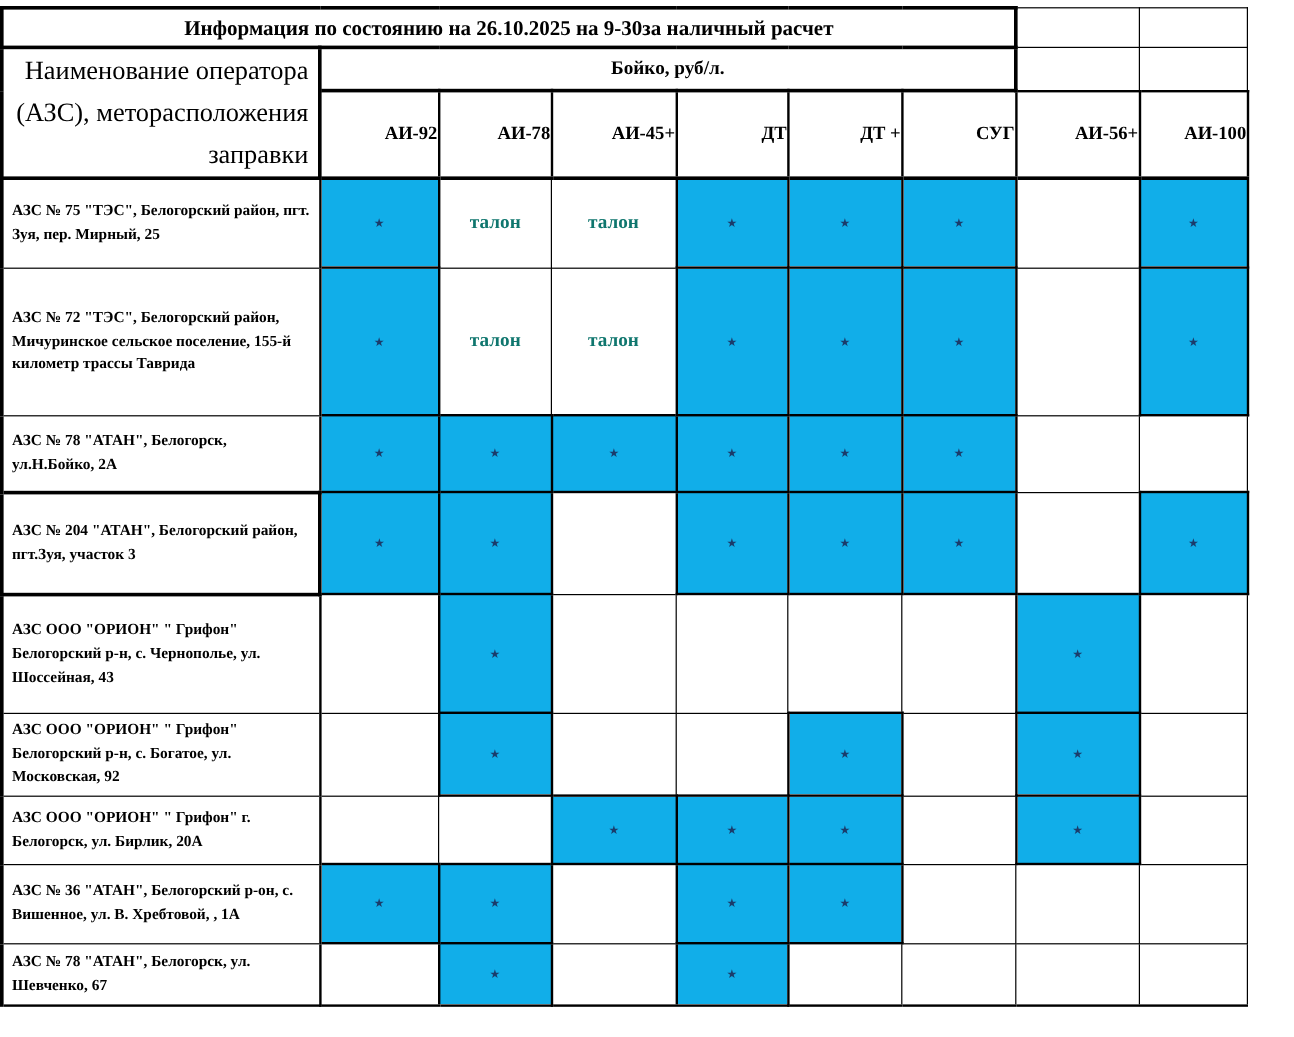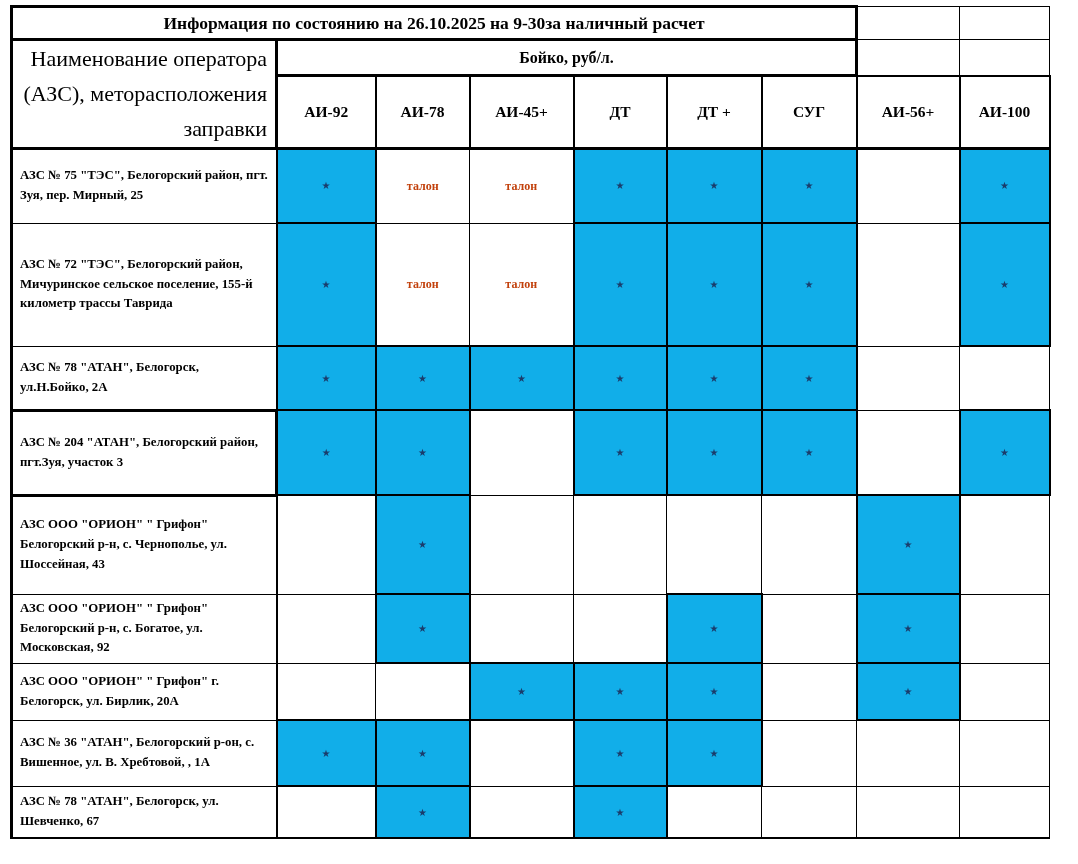--- a/index.html
+++ b/index.html
@@ -7,21 +7,21 @@
     padding: 0;
     background: #ffffff;
     width: 1078px;
     height: 864px;
     overflow: hidden;
     font-family: "Liberation Serif", serif;
     color: #000;
   }
   .wrap {
     position: relative;
-    padding: 5px 0 0 10px;
+    padding: 5px 0 0 0;
   }
   table {
     border-collapse: collapse;
     table-layout: fixed;
   }
   td {
     border: 1.5px solid #000;
     padding: 0;
     overflow: hidden;
   }
@@ -52,21 +52,21 @@
     text-align: center;
     vertical-align: middle;
     height: 33px;
   }
   .ph-empty { background: #fff; }
   .fuel-header {
     border: 2px solid #000;
     border-bottom: 3.5px solid #000;
     font-weight: bold;
     font-size: 15.5px;
-    text-align: center;
+    text-align: right;
     vertical-align: middle;
     background: #fff;
   }
   .fuel-header.outer-col {
     border: 2px solid #000;
     border-bottom: 3px solid #000;
   }
   
   .name-cell {
     font-weight: bold;
@@ -83,22 +83,22 @@
     background: #fff;
   }
   .data-cell.star {
     background: var(--cell-blue, #11AEE9);
     color: var(--star-blue, #1B3C6B);
     font-size: 10px;
     border: 2.5px solid #000;
   }
   .data-cell.talon {
     font-weight: bold;
-    font-size: 12px;
-    color: #c2410c;
+    font-size: 16px;
+    color: #0f766e;
   }
   tbody tr:nth-child(1) { height: 75px; }
   tbody tr:nth-child(2) { height: 123px; }
   tbody tr:nth-child(3) { height: 64px; }
   tbody tr:nth-child(4) { height: 85px; }
   tbody tr:nth-child(5) { height: 99px; }
   tbody tr:nth-child(6) { height: 69px; }
   tbody tr:nth-child(7) { height: 57px; }
   tbody tr:nth-child(8) { height: 66px; }
   tbody tr:nth-child(9) { height: 52px; }

